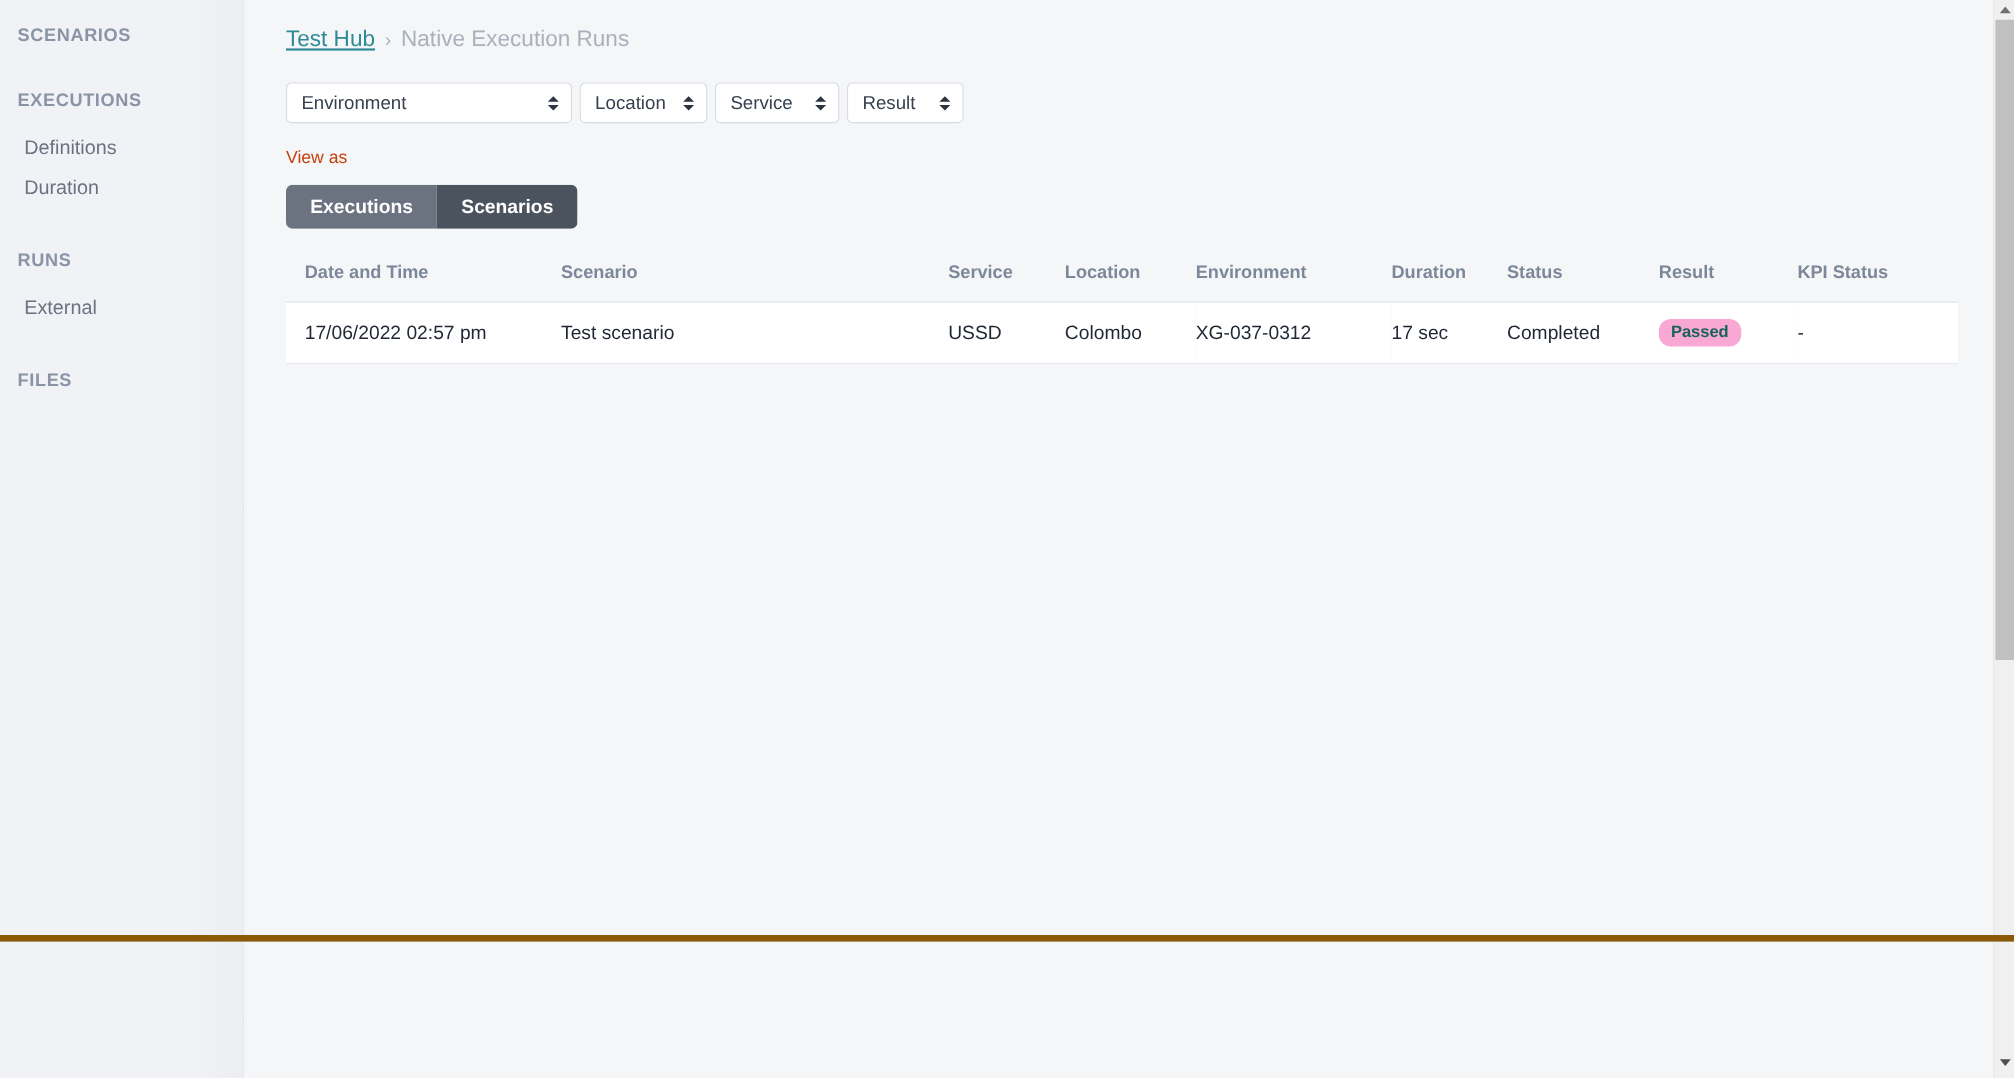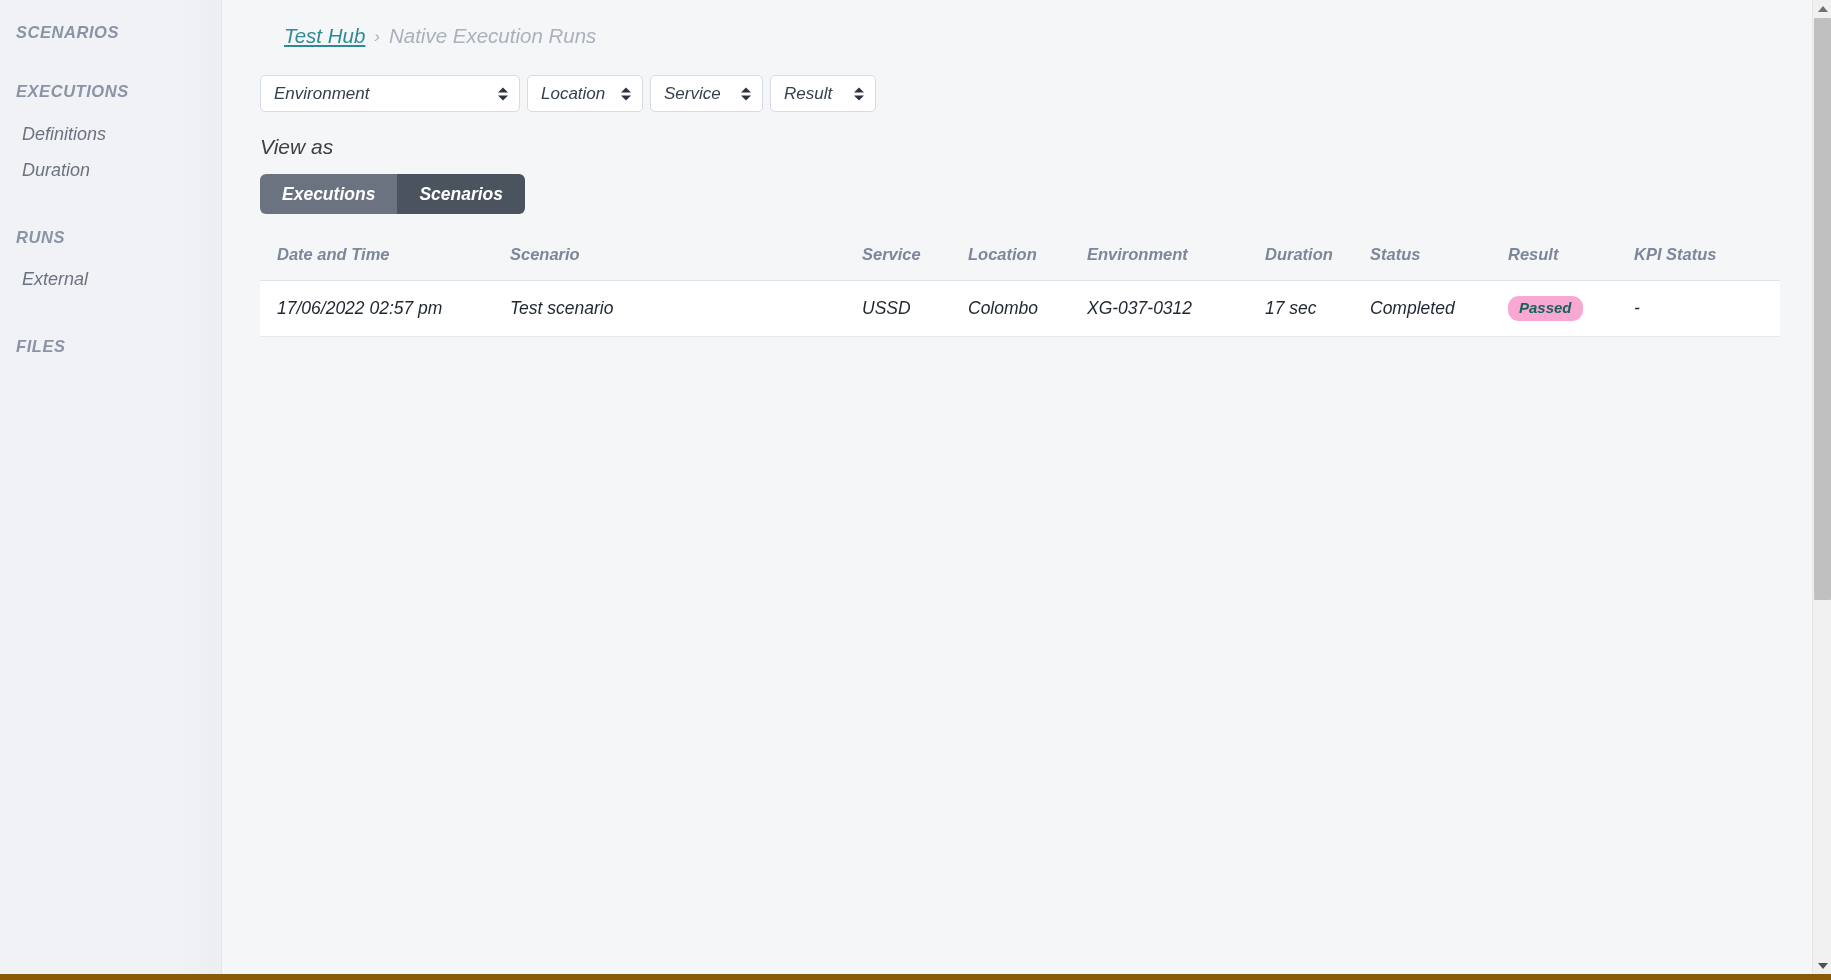--- a/index.html
+++ b/index.html
@@ -6,23 +6,22 @@
   html, body {
     margin: 0; padding: 0;
     width: 1831px; height: 980px;
     overflow: hidden;
     font-family: "Liberation Sans", sans-serif;
     background: #f5f6f8;
   }
   #app {
     position: relative;
     width: 1831px;
-    height: 980px;
-    display: flex;
-    font-style: italic;
+    height: 856px;
+    display: flex;
   }
 
   
   .sidebar {
     width: 222px;
     height: 980px;
     flex: 0 0 222px;
     background: linear-gradient(to right, #f1f2f6 0%, #f1f2f6 78%, #eceef2 100%);
     border-right: 1px solid #e3e5ea;
     padding-top: 22px;
@@ -58,21 +57,20 @@
   }
 
   
   .breadcrumb {
     display: flex;
     align-items: center;
     gap: 9px;
     font-size: 20.5px;
     margin-bottom: 25px;
     height: 28px;
-    margin-left: 24px;
   }
   .crumb-link {
     color: #2e8b96;
     text-decoration: underline;
     cursor: pointer;
   }
   .crumb-sep {
     color: #a9b0bb;
     font-size: 17px;
     line-height: 1;
@@ -121,22 +119,22 @@
     display: block;
     width: 0; height: 0;
     border-left: 5px solid transparent;
     border-right: 5px solid transparent;
   }
   .select .caret i.up   { border-bottom: 5px solid #2c3440; }
   .select .caret i.down { border-top: 5px solid #2c3440; }
 
   
   .viewas-label {
-    font-size: 21px;
-    color: #404040;
+    font-size: 16px;
+    color: #c2410c;
     margin-bottom: 15px;
   }
   .seg {
     display: inline-flex;
     border-radius: 6px;
     overflow: hidden;
     margin-bottom: 31px;
   }
   .seg-btn {
     font-size: 17.5px;

